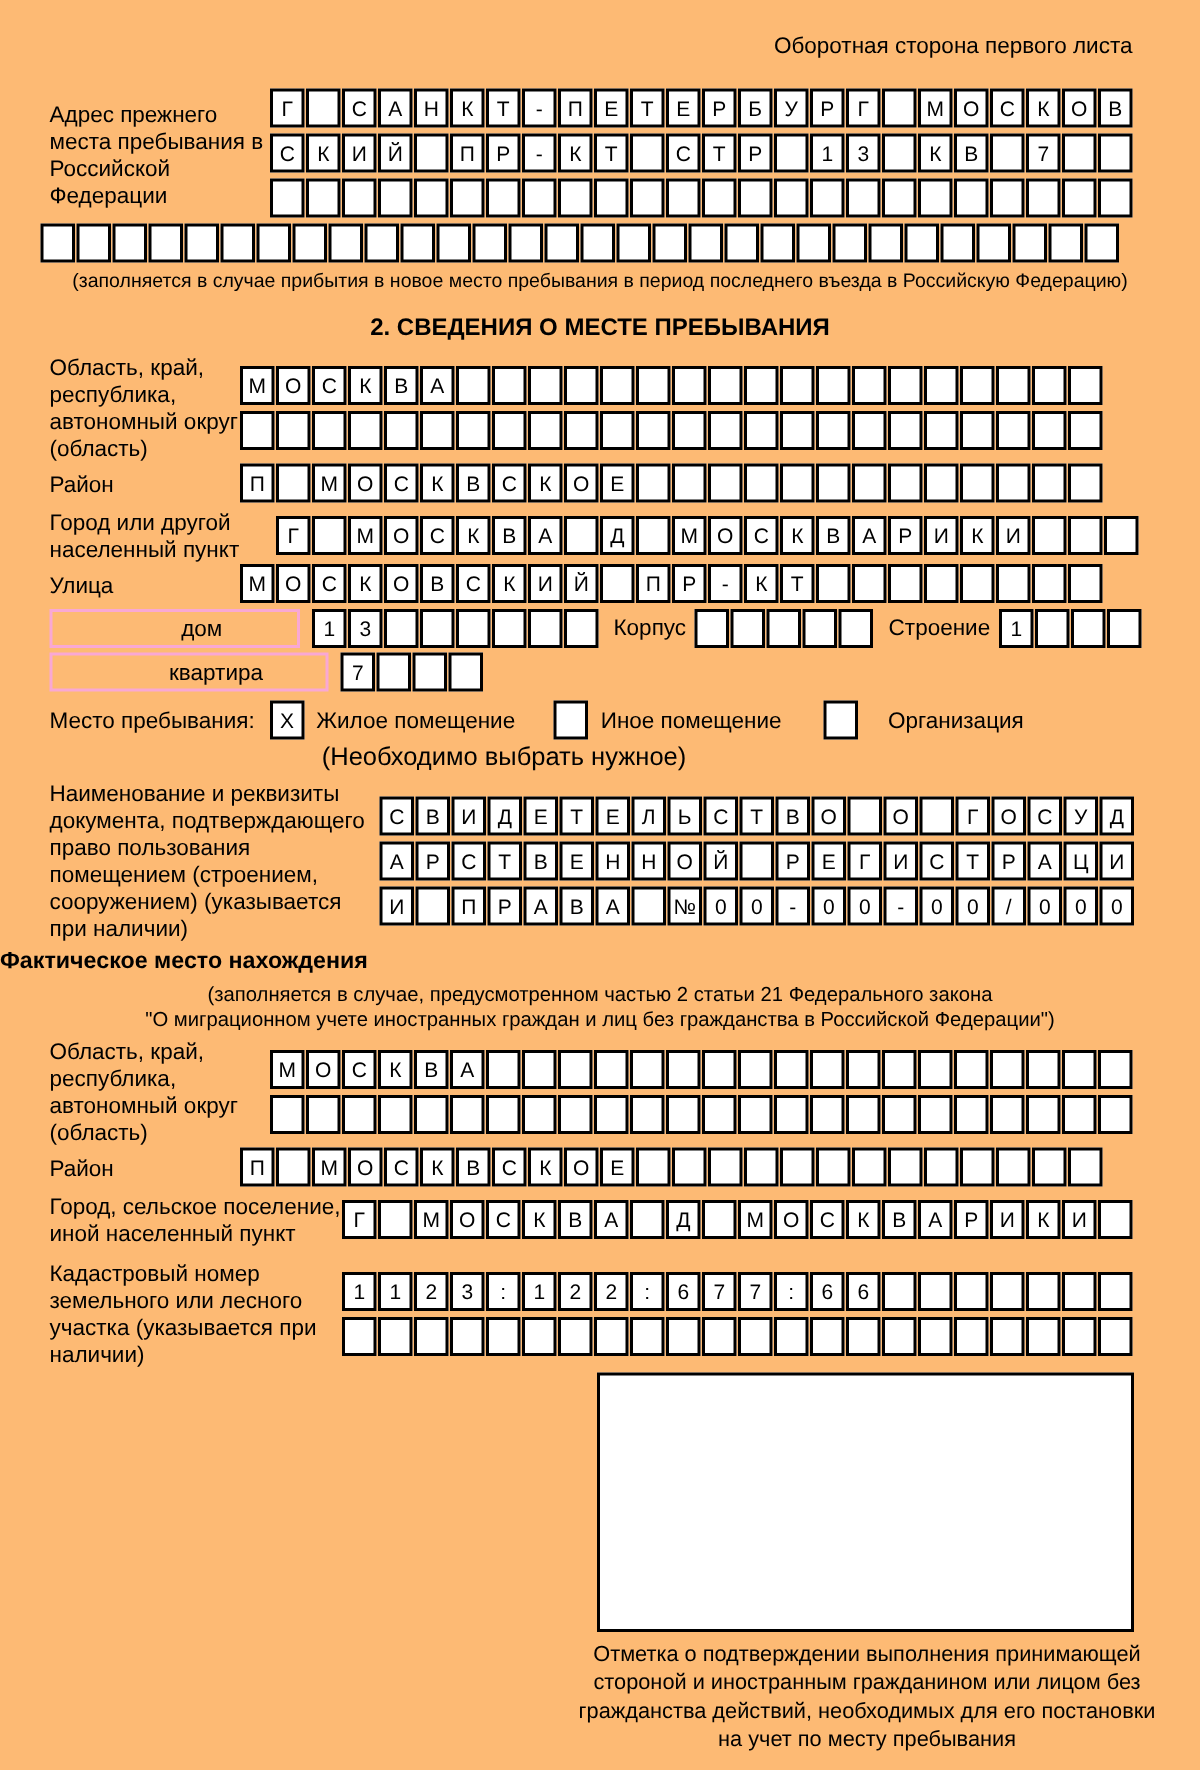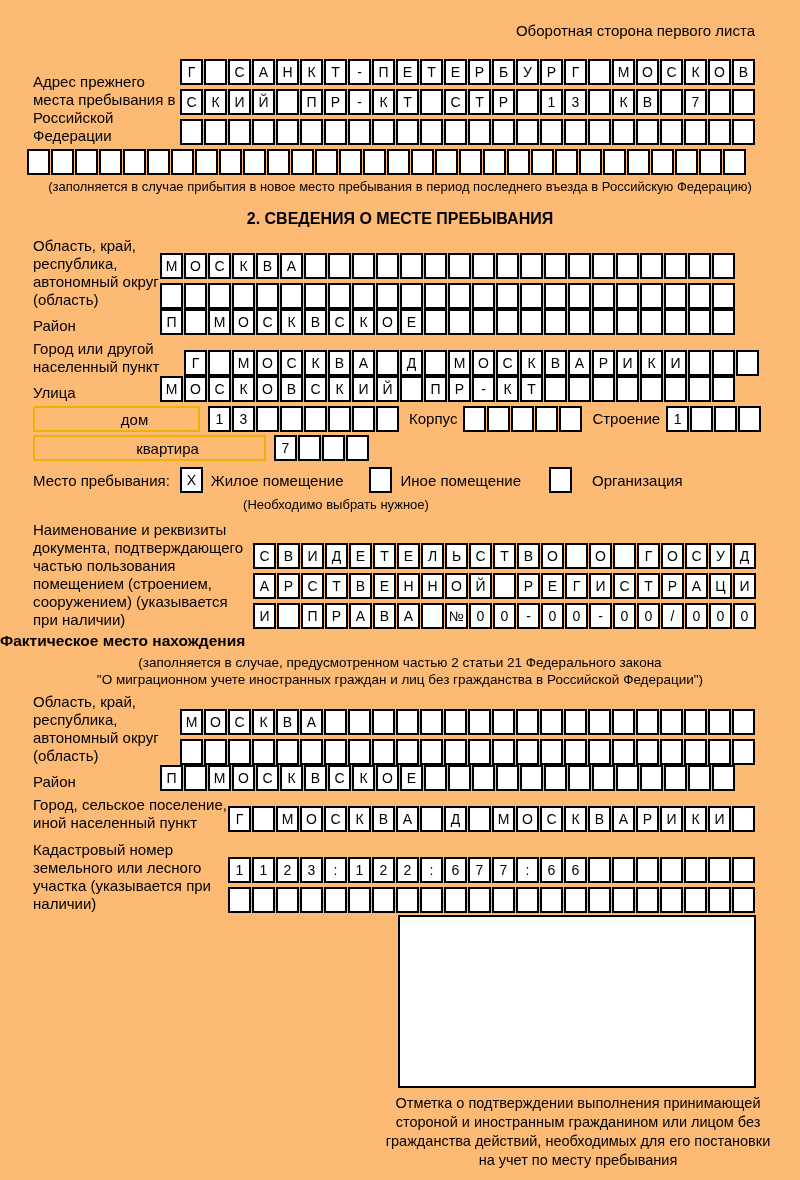--- a/index.html
+++ b/index.html
@@ -2,45 +2,45 @@
 <html><head>
 <meta charset="utf-8">
 <style>
   html,body{margin:0;padding:0;background:#fff;}
   .page{
     width:800px;height:1180px;background:#fdba74;color:#000;
     font-family:Liberation Sans, sans-serif;
     position:relative;overflow:hidden;
   }
   .hdr{ text-align:right; padding:22px 45px 0 0; font-size:15px; }
-  .fblock{ display:flex; align-items:flex-end; margin-left:33px; }
+  .fblock{ display:flex; align-items:center; margin-left:33px; }
   .flabel{ flex:0 0 auto; font-size:15px; line-height:18px; padding-top:3px; }
   .w147{width:147px;} .w127{width:127px;} .w151{width:151px;}
   .w220{width:220px;} .w195{width:195px;}
   .rows{ display:flex; flex-direction:column; gap:4px; }
   .crow{ display:flex; gap:1px; }
   .cell{
     flex:0 0 auto; width:23px; height:26px; border:2px solid #000;
     box-sizing:border-box; display:flex; align-items:center; justify-content:center;
     font-size:14px; line-height:1; background:#fff;
   }
   .full{ margin:4px 0 0 27px; }
   .caption{ font-size:13px; line-height:16px; white-space:nowrap; }
   .center{ text-align:center; }
   .ml33{ margin-left:33px; }
   .sec-title{ font-weight:bold; font-size:16px; line-height:20px; text-align:center; margin-top:14px; }
   .mid-title{ font-weight:bold; font-size:15.5px; line-height:20px; text-align:left; margin-top:2px; }
   .bigbox{
-    flex:0 0 auto; height:26px; border:2px solid #eab308; box-sizing:border-box;
+    flex:0 0 auto; height:26px; border:2px solid #f9a8d4; box-sizing:border-box;
     display:flex; align-items:center; justify-content:center; font-size:15px;padding-left:36px;
   }
   .hrow{ display:flex; align-items:flex-start; margin-left:33px; }
   .inline-label{ font-size:15px; line-height:26px; }
   .stay-row{ display:flex; align-items:center; margin:6px 0 0 33px; font-size:15px; }
-  .note-block{ width:672px; text-align:center; font-size:13px; line-height:16px; margin-top:4px; }
+  .note-block{ width:672px; text-align:center; font-size:17px; line-height:16px; margin-top:4px; }
   .fact-note{ font-size:13.5px; line-height:17px; text-align:center; white-space:nowrap; }
   .stamp-box{
     width:358px; height:173px; border:2px solid #000; box-sizing:border-box;
     margin:2px 0 0 398px; background:#fff;
   }
   .stamp-caption{
     width:390px; margin:6px 0 0 383px; text-align:center;
     font-size:14.5px; line-height:19px;
   }
   .mt20{margin-top:20px;} .mt2{margin-top:2px;} .mt3{margin-top:3px;}
@@ -343,42 +343,42 @@
     <div class="inline-label" style="margin:0 6px 0 10px">Строение</div>
     <div class="crow">
         <div class="cell">1</div>
         <div class="cell"></div>
         <div class="cell"></div>
         <div class="cell"></div>
       </div>
   </div>
 
   <div class="hrow mt3">
-    <div class="bigbox" style="width:233px">квартира</div>
+    <div class="bigbox" style="width:186px">квартира</div>
     <div class="crow" style="margin-left:8px">
         <div class="cell">7</div>
         <div class="cell"></div>
         <div class="cell"></div>
         <div class="cell"></div>
       </div>
   </div>
 
   <div class="stay-row">
     <span>Место пребывания:</span>
     <div class="cell" style="margin-left:10px">X</div>
     <span style="margin-left:8px">Жилое помещение</span>
     <div class="cell" style="margin-left:26px"></div>
     <span style="margin-left:8px">Иное помещение</span>
     <div class="cell" style="margin-left:28px"></div>
     <span style="margin-left:20px">Организация</span>
   </div>
   <div class="note-block">(Необходимо выбрать нужное)</div>
 
   <div class="fblock mt5">
-    <div class="flabel w220">Наименование и реквизиты документа, подтверждающего частью пользования помещением (строением, сооружением) (указывается при наличии)</div>
+    <div class="flabel w220">Наименование и реквизиты документа, подтверждающего право пользования помещением (строением, сооружением) (указывается при наличии)</div>
     <div class="rows">
       <div class="crow">
           <div class="cell">С</div>
           <div class="cell">В</div>
           <div class="cell">И</div>
           <div class="cell">Д</div>
           <div class="cell">Е</div>
           <div class="cell">Т</div>
           <div class="cell">Е</div>
           <div class="cell">Л</div>

